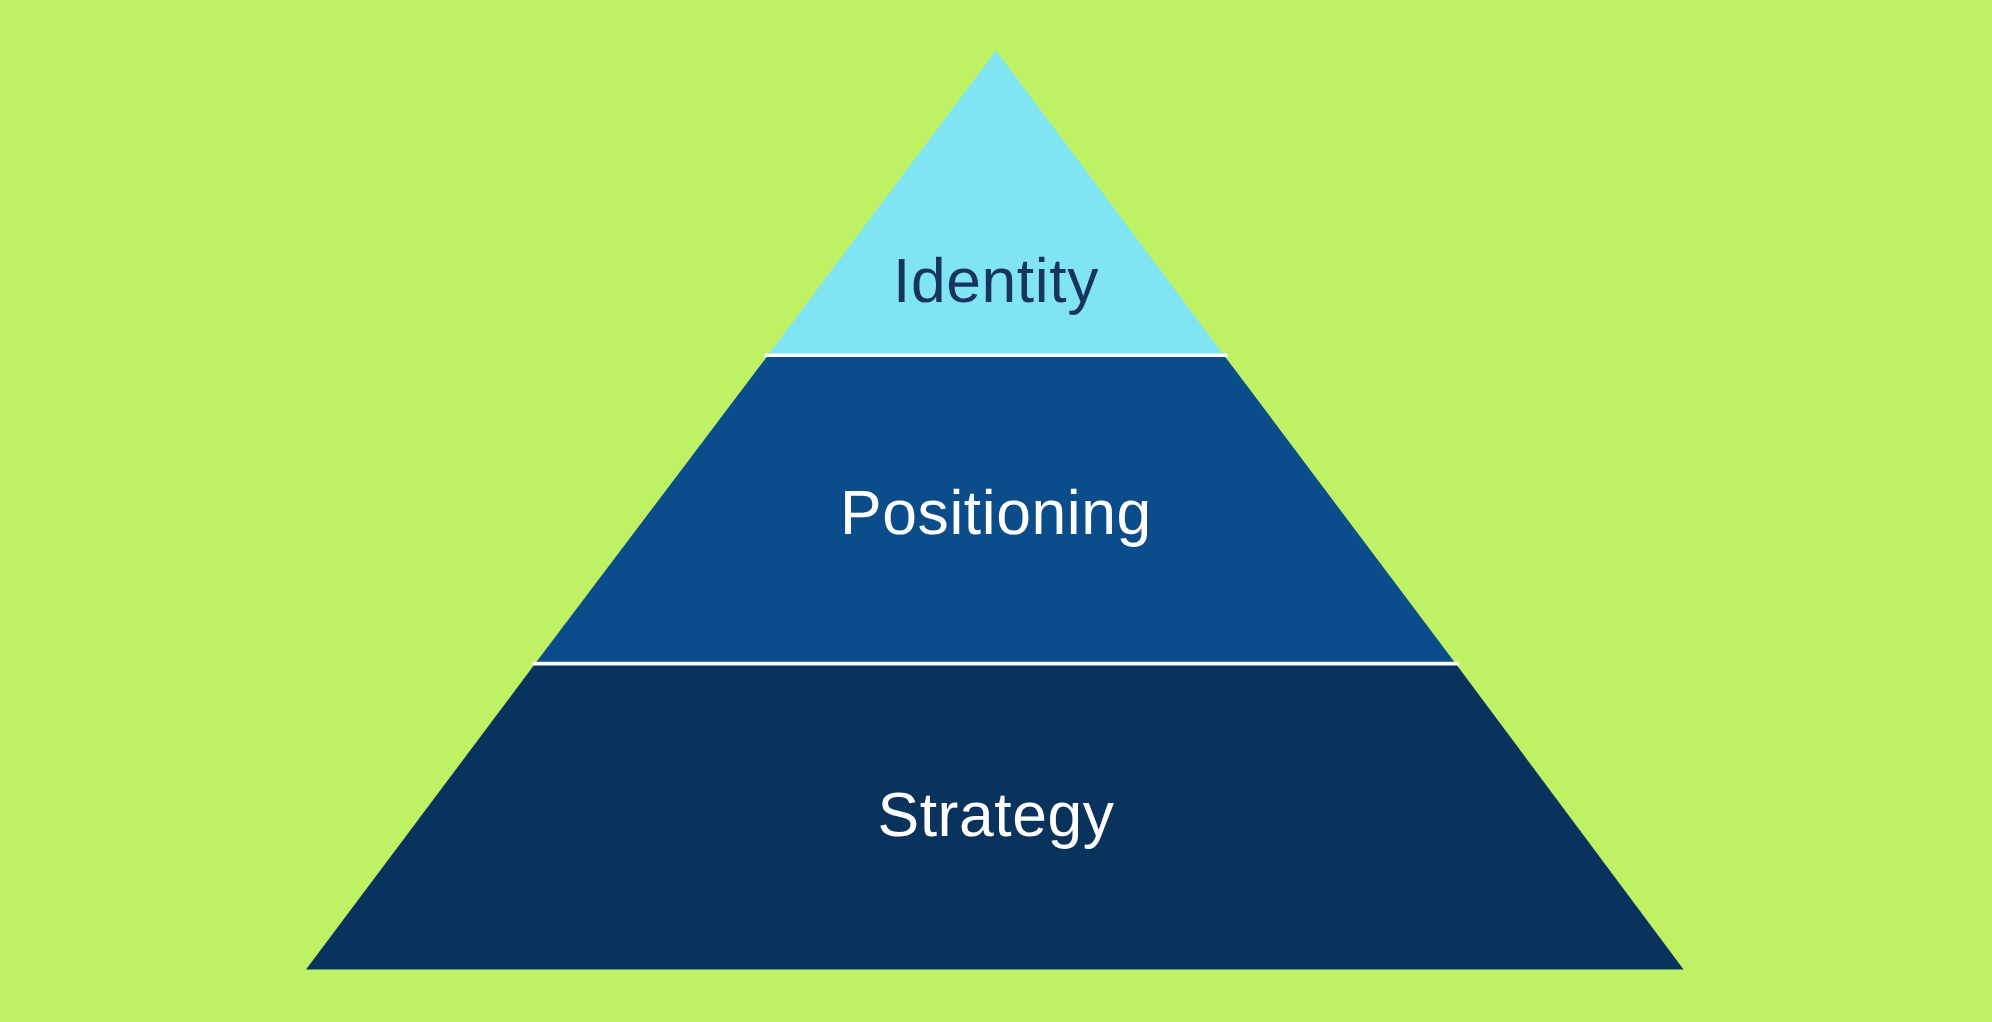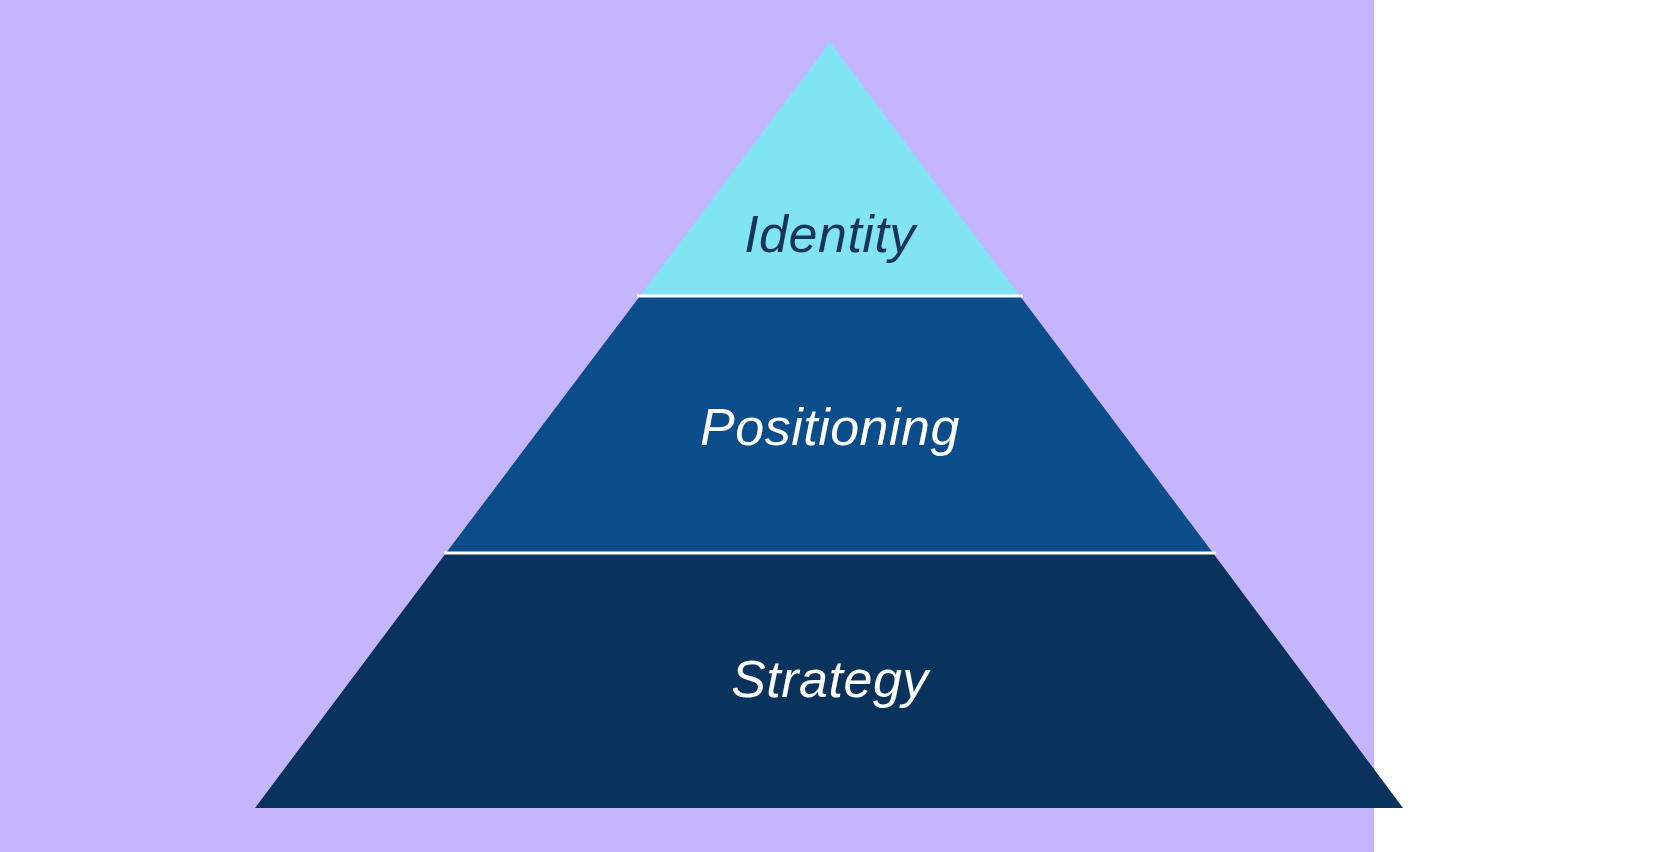--- a/index.html
+++ b/index.html
@@ -8,24 +8,23 @@
   }
   body {
     width: 1660px;
     height: 852px;
     background: #ffffff;
     overflow: hidden;
     font-family: "Liberation Sans", sans-serif;
   }
   .canvas {
     position: relative;
-    width: 1374px;
+    width: 1660px;
     height: 852px;
-    background: #c4b5fd;
-    font-style: italic;
+    background: #bef264;
   }
   svg.pyramid {
     position: absolute;
     top: 0;
     left: 0;
     width: 1660px;
     height: 852px;
     display: block;
   }
   svg.pyramid text {

